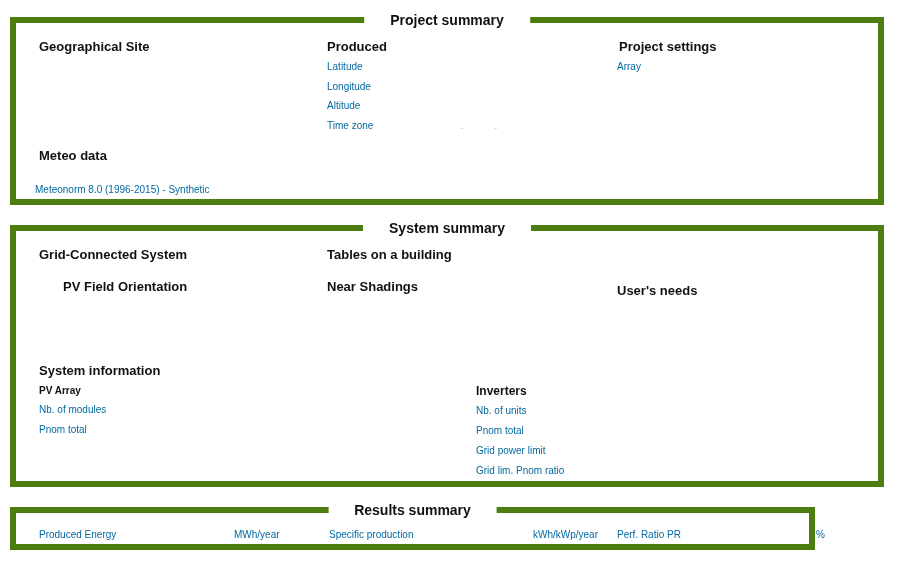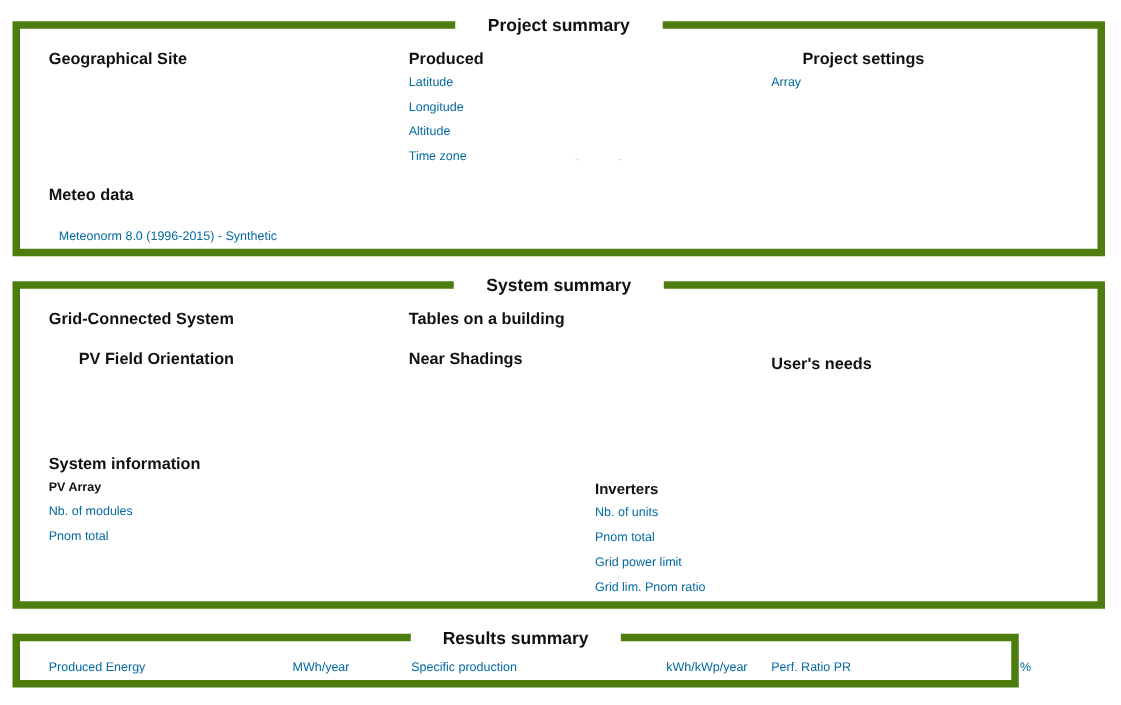--- a/index.html
+++ b/index.html
@@ -63,25 +63,25 @@
 
     <div class="t b" style="left:23px; top:17px;">Geographical Site</div>
 
     <div class="t b" style="left:311px; top:17px;">Produced</div>
     <div class="t" style="left:311px; top:37px;">Latitude</div>
     <div class="t" style="left:311px; top:57px;">Longitude</div>
     <div class="t" style="left:311px; top:76px;">Altitude</div>
     <div class="t" style="left:311px; top:96px;text-align:center;">Time zone</div>
     <div class="t faint" style="left:444px; top:98px;">- -</div>
 
-    <div class="t b" style="left:626px; top:17px;">Project settings</div>
+    <div class="t b" style="left:603px; top:17px;">Project settings</div>
     <div class="t" style="left:601px; top:37px;">Array</div>
 
     <div class="t b" style="left:23px; top:126px;">Meteo data</div>
-    <div class="t" style="left:31px; top:160px;">Meteonorm 8.0 (1996-2015) - Synthetic</div>
+    <div class="t" style="left:19px; top:160px;">Meteonorm 8.0 (1996-2015) - Synthetic</div>
   </div>
 
   <div class="box" style="left:10px; top:225px; width:874px; height:262px;">
     <div class="legend">System summary</div>
 
     <div class="t b" style="left:23px; top:17px;">Grid-Connected System</div>
     <div class="t b" style="left:311px; top:17px;">Tables on a building</div>
 
     <div class="t b" style="left:23px; top:49px;padding-left:24px;">PV Field Orientation</div>
     <div class="t b" style="left:311px; top:49px;text-align:center;">Near Shadings</div>

